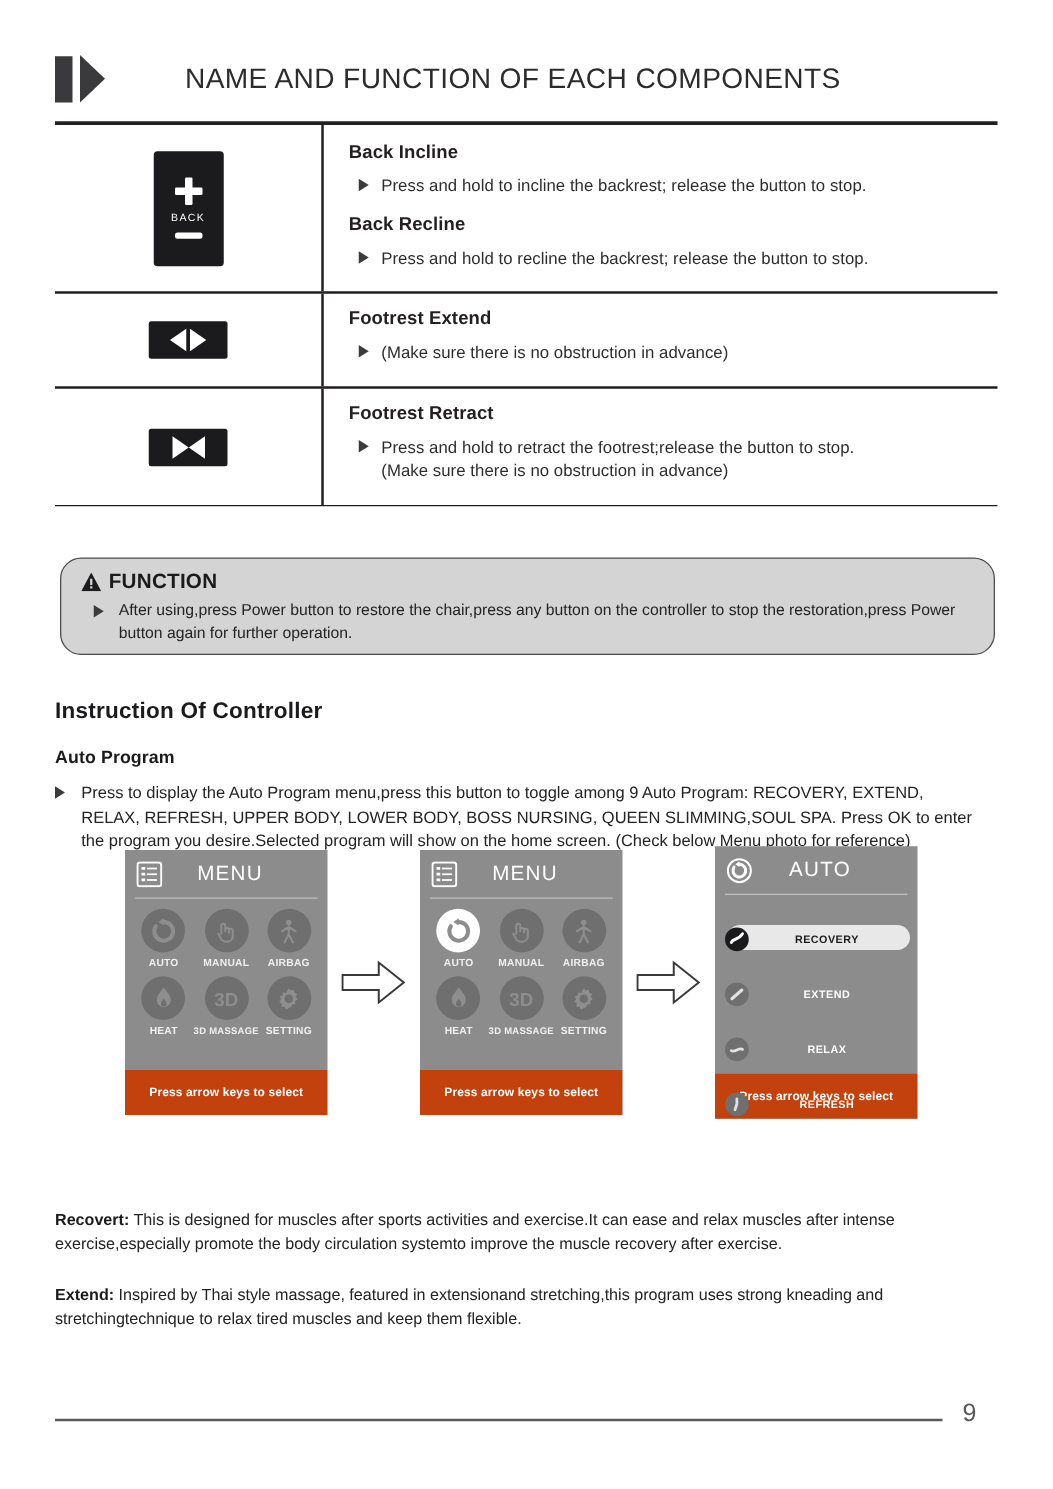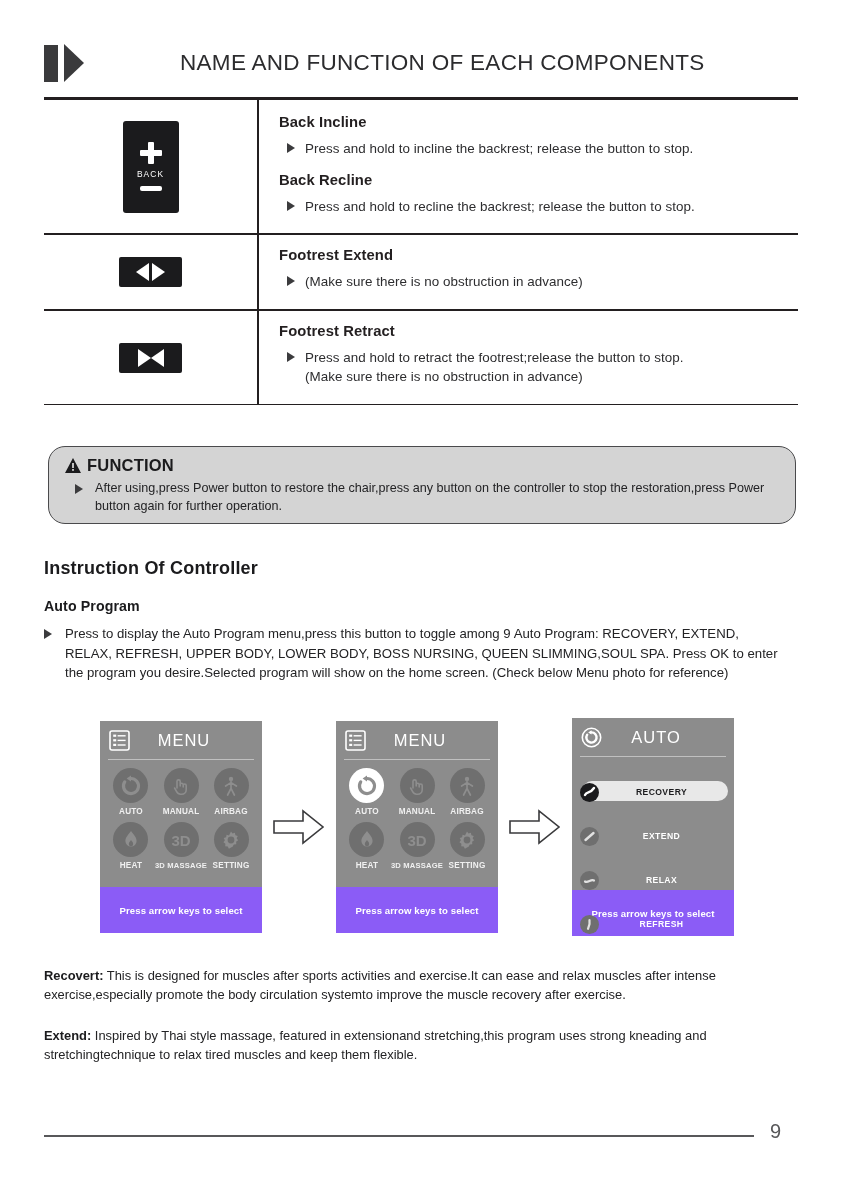--- a/index.html
+++ b/index.html
@@ -43,21 +43,21 @@
   }
   .logo-tri {
     position: absolute;
     left: 20px; top: 2px;
     width: 0; height: 0;
     border-top: 19px solid transparent;
     border-bottom: 19px solid transparent;
     border-left: 20px solid #3a3a3c;
   }
   .header-title {
-    margin-left: 90px;
+    margin-left: 58px;
     font-size: 22.5px;
     letter-spacing: 0.3px;
     color: #2c2c2e;
     font-family: "Liberation Sans", sans-serif;
     white-space: nowrap;
   }
   .header-rule {
     position: absolute;
     left: 44px; top: 97px;
     width: 754px; height: 3px;
@@ -259,21 +259,21 @@
   .auto-desc-text {
     font-size: 13.2px;
     line-height: 19.5px;
     color: #232325;
     width: 720px;
   }
 
   
   .screens {
     position: absolute;
-    left: 100px; top: 718px;
+    left: 100px; top: 677px;
     width: 640px; height: 218px;
     display: flex;
     align-items: center;
   }
   .screen {
     width: 162px;
     height: 212px;
     background: #8c8c8c;
     position: relative;
     flex: 0 0 auto;
@@ -334,22 +334,22 @@
     font-size: 8.2px;
     font-weight: bold;
     letter-spacing: 0.2px;
     white-space: nowrap;
   }
   .label-3d { font-size: 7.6px; }
 
   .scr-foot {
     position: absolute;
     left: 0; right: 0; bottom: 0;
-    height: 46px;
-    background: #8b5cf6;
+    height: 36px;
+    background: #c2410c;
     display: flex;
     align-items: center;
     justify-content: center;
   }
   .scr-foot-text {
     color: #ffffff;
     font-size: 9.6px;
     font-weight: bold;
     letter-spacing: 0.1px;
   }

